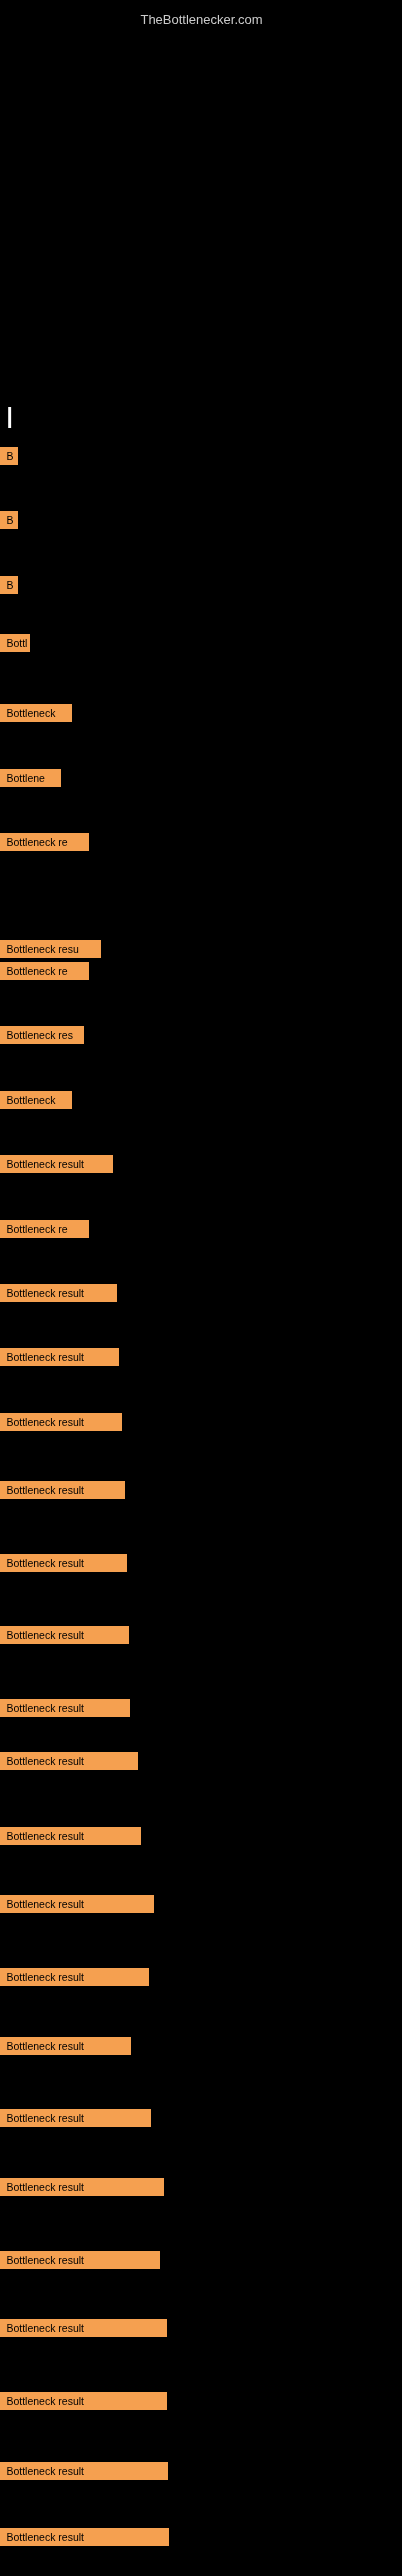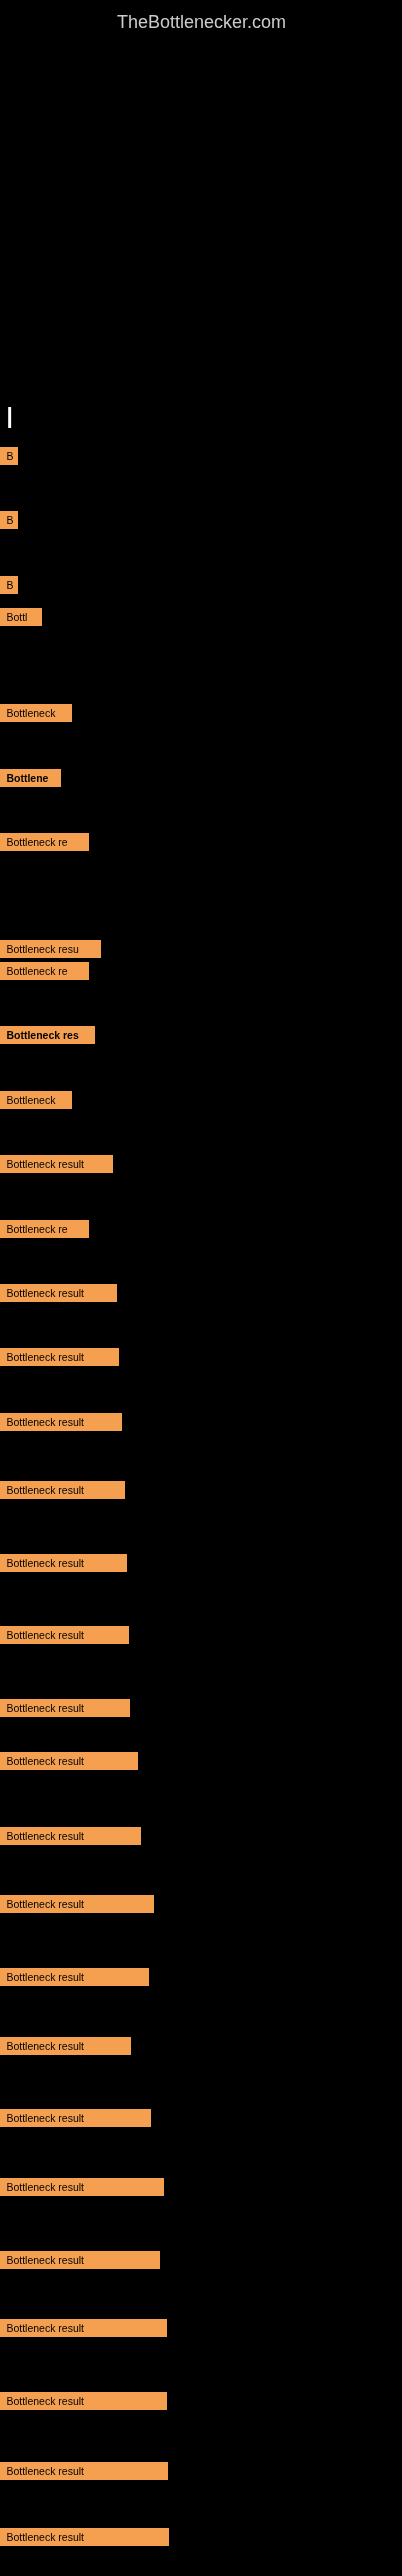--- a/index.html
+++ b/index.html
@@ -11,21 +11,21 @@
     body {
       background-color: #000000;
       width: 403px;
       min-height: 2576px;
       font-family: Arial, sans-serif;
       position: relative;
     }
 
     .site-title {
       color: #cccccc;
-      font-size: 18px;
+      font-size: 13px;
       text-align: center;
       padding: 8px 0 4px 0;
       position: absolute;
       top: 4px;
       left: 0;
       right: 0;
     }
 
     .cursor {
       color: #ffffff;
@@ -52,27 +52,27 @@
 <body>
 
 <div class="site-title">TheBottlenecker.com</div>
 
 <div class="cursor">|</div>
 
 <div id="results-container">
     <div class="result-item" style="top: 447px; width: 17.7px;">B</div>
     <div class="result-item" style="top: 511px; width: 17.7px;">B</div>
     <div class="result-item" style="top: 576px; width: 17.7px;">B</div>
-    <div class="result-item" style="top: 608px; width: 42px;">Bottl</div>
+    <div class="result-item" style="top: 634px; width: 30px;">Bottl</div>
     <div class="result-item" style="top: 704px; width: 72px;">Bottleneck</div>
-    <div class="result-item" style="top: 769px; width: 61px; font-weight: bold;">Bottlene</div>
+    <div class="result-item" style="top: 769px; width: 61px;">Bottlene</div>
     <div class="result-item" style="top: 833px; width: 89px;">Bottleneck re</div>
     <div class="result-item" style="top: 940px; width: 101px;">Bottleneck resu</div>
     <div class="result-item" style="top: 962px; width: 89px;">Bottleneck re</div>
-    <div class="result-item" style="top: 1026px; width: 95px; font-weight: bold;">Bottleneck res</div>
+    <div class="result-item" style="top: 1026px; width: 84px;">Bottleneck res</div>
     <div class="result-item" style="top: 1091px; width: 72px;">Bottleneck</div>
     <div class="result-item" style="top: 1155px; width: 113px;">Bottleneck result</div>
     <div class="result-item" style="top: 1220px; width: 89px;">Bottleneck re</div>
     <div class="result-item" style="top: 1284px; width: 117px;">Bottleneck result</div>
     <div class="result-item" style="top: 1348px; width: 119px;">Bottleneck result</div>
     <div class="result-item" style="top: 1413px; width: 122px;">Bottleneck result</div>
     <div class="result-item" style="top: 1481px; width: 125px;">Bottleneck result</div>
     <div class="result-item" style="top: 1554px; width: 127px;">Bottleneck result</div>
     <div class="result-item" style="top: 1626px; width: 129px;">Bottleneck result</div>
     <div class="result-item" style="top: 1699px; width: 130px;">Bottleneck result</div>

